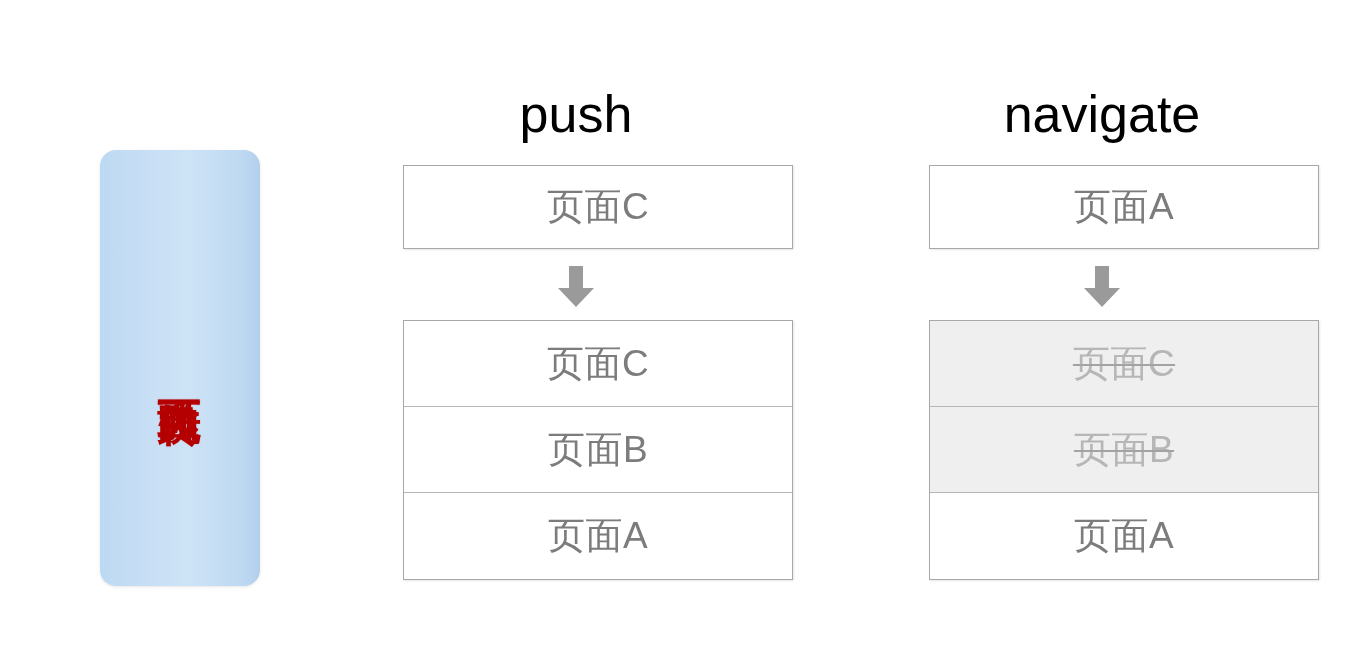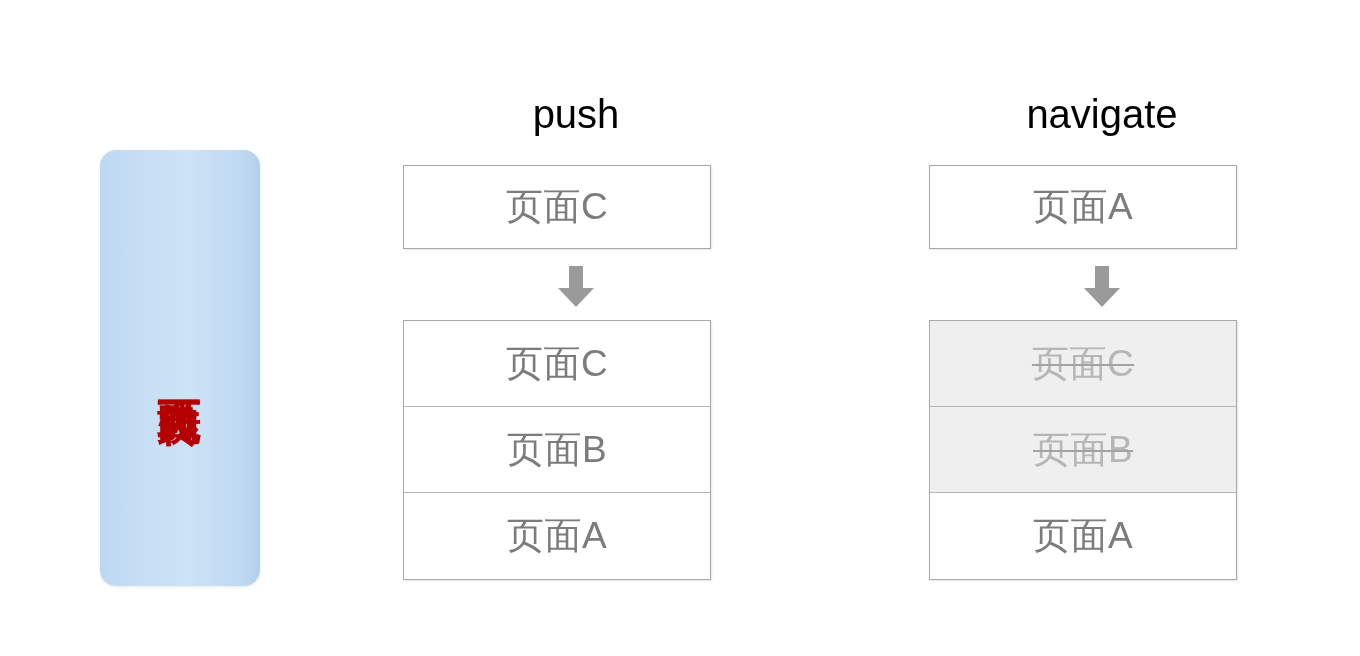--- a/index.html
+++ b/index.html
@@ -64,31 +64,31 @@
   }
   .column-push     { left: 403px; }
   .column-navigate { left: 929px; }
 
   .column-title {
     position: absolute;
     top: 85px;
     left: 0;
     width: 100%;
     text-align: center;
-    font-size: 40px;
+    font-size: 52px;
     color: #000000;
     line-height: 58px;
     font-weight: normal;
   }
 
   
   .stack {
     position: absolute;
     left: 0;
-    width: 308px;
+    width: 390px;
     border: 1px solid #a8a8a8;
     box-sizing: border-box;
     background: #a16207;
     box-shadow: 1px 1px 2px rgba(0,0,0,0.10);
   }
   .stack-top    { top: 165px; }
   .stack-bottom { top: 320px; }
 
   .stack-row {
     height: 86px;

